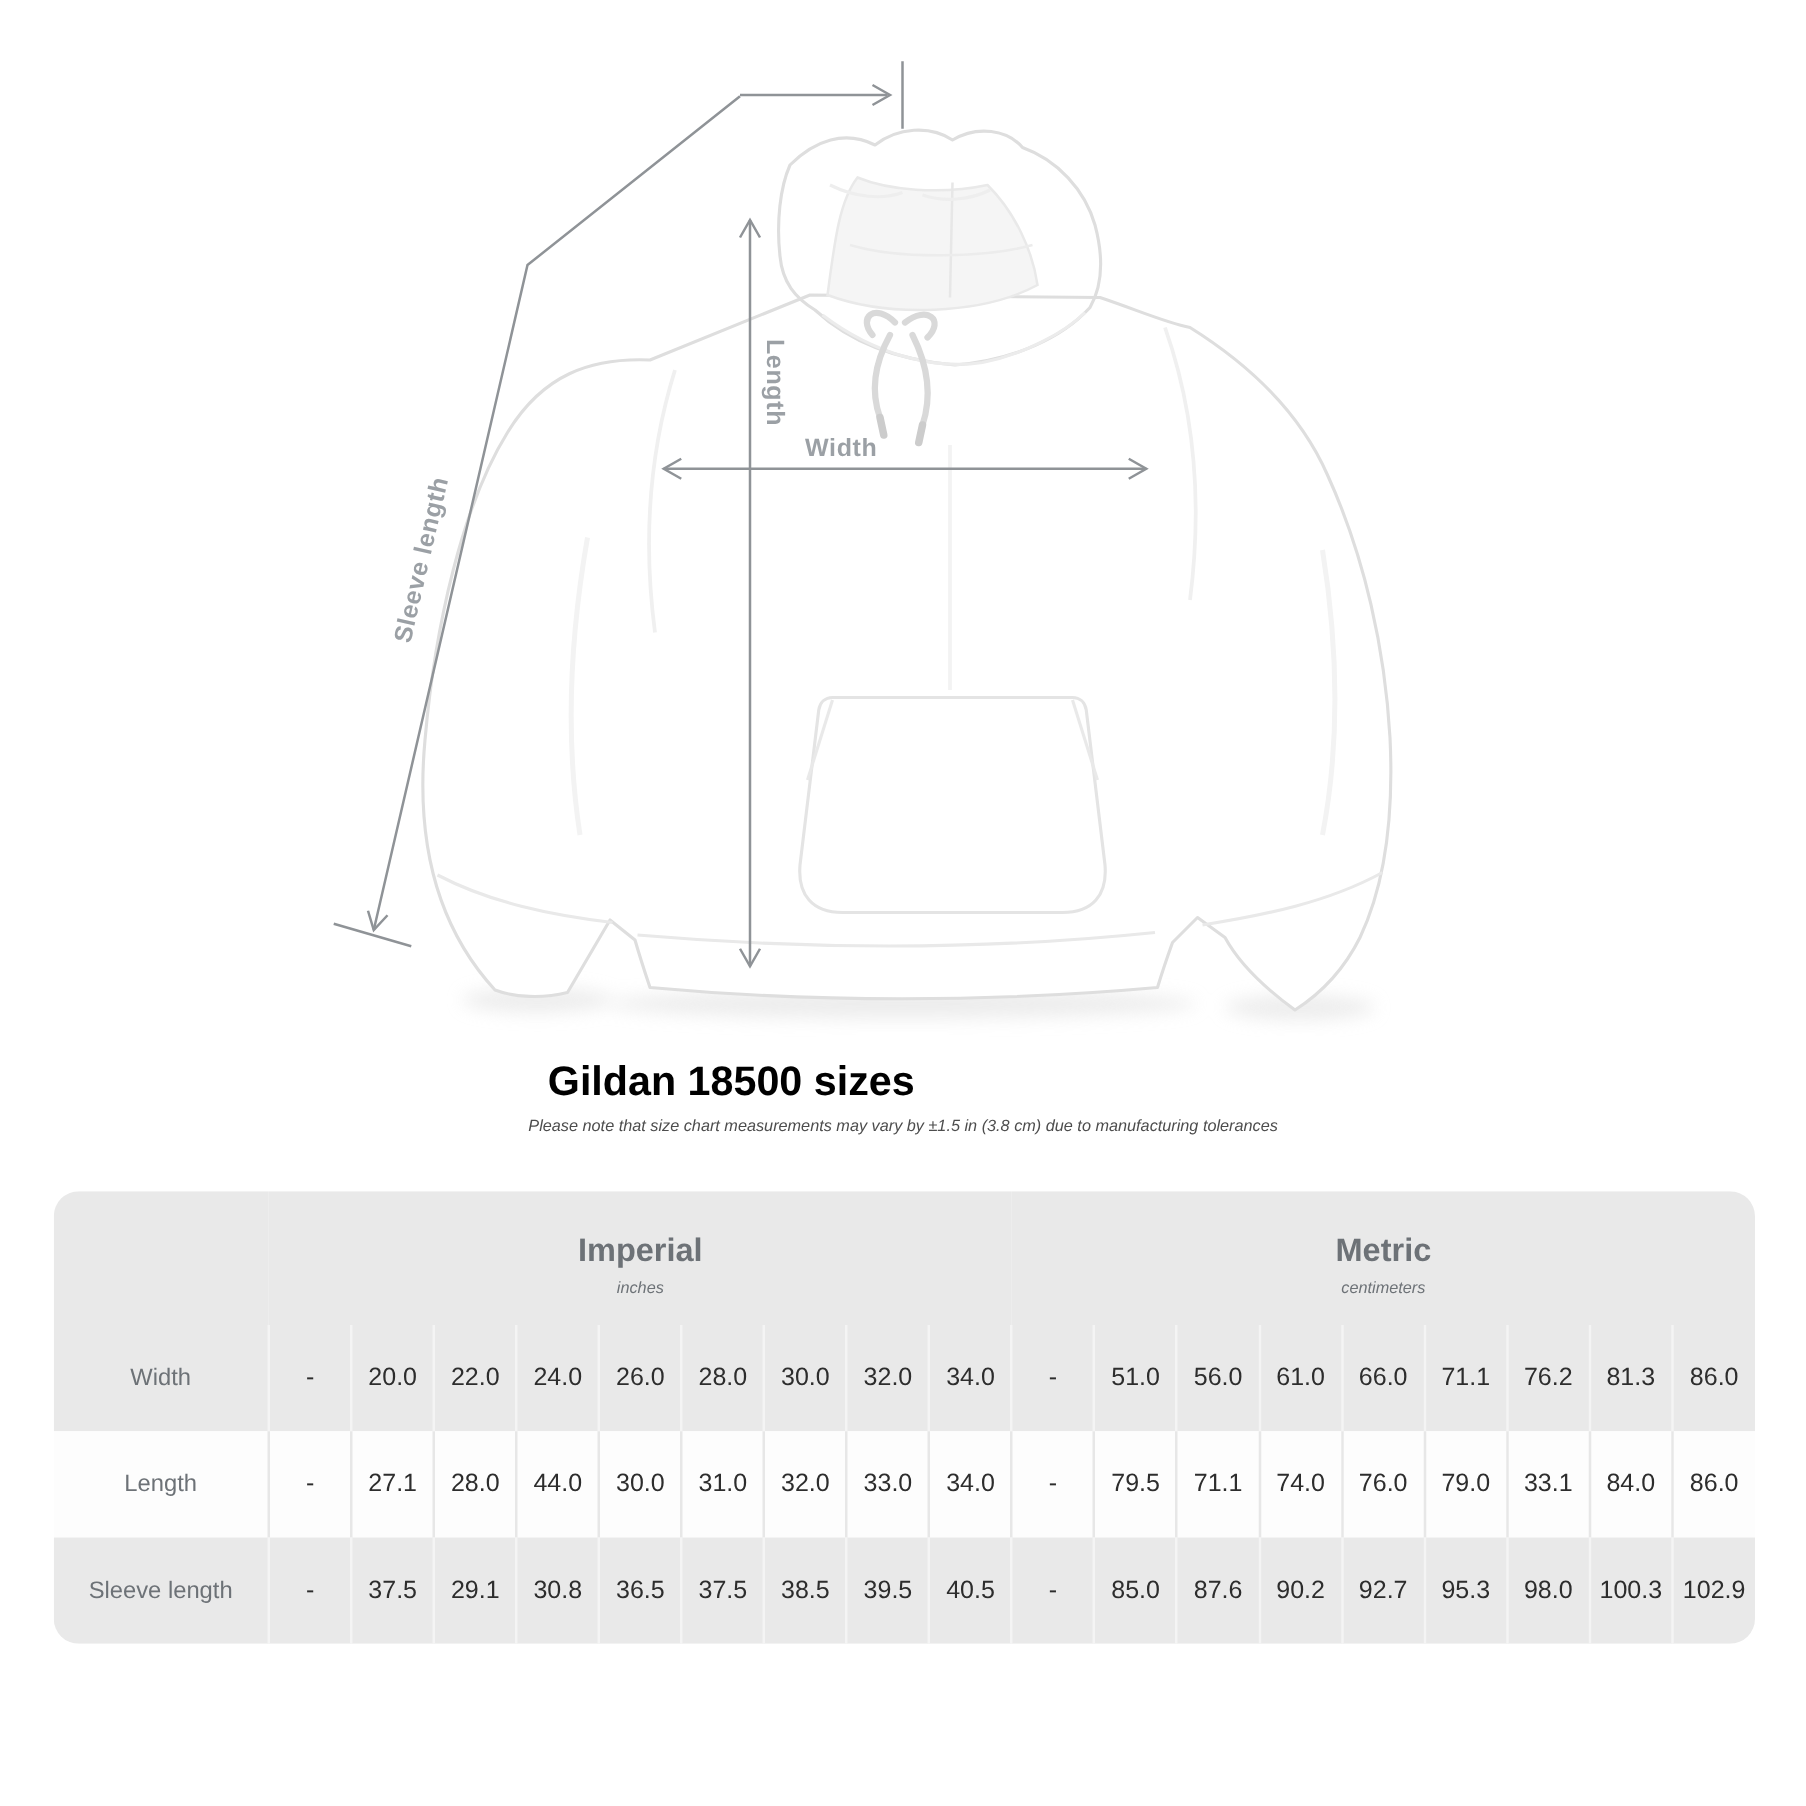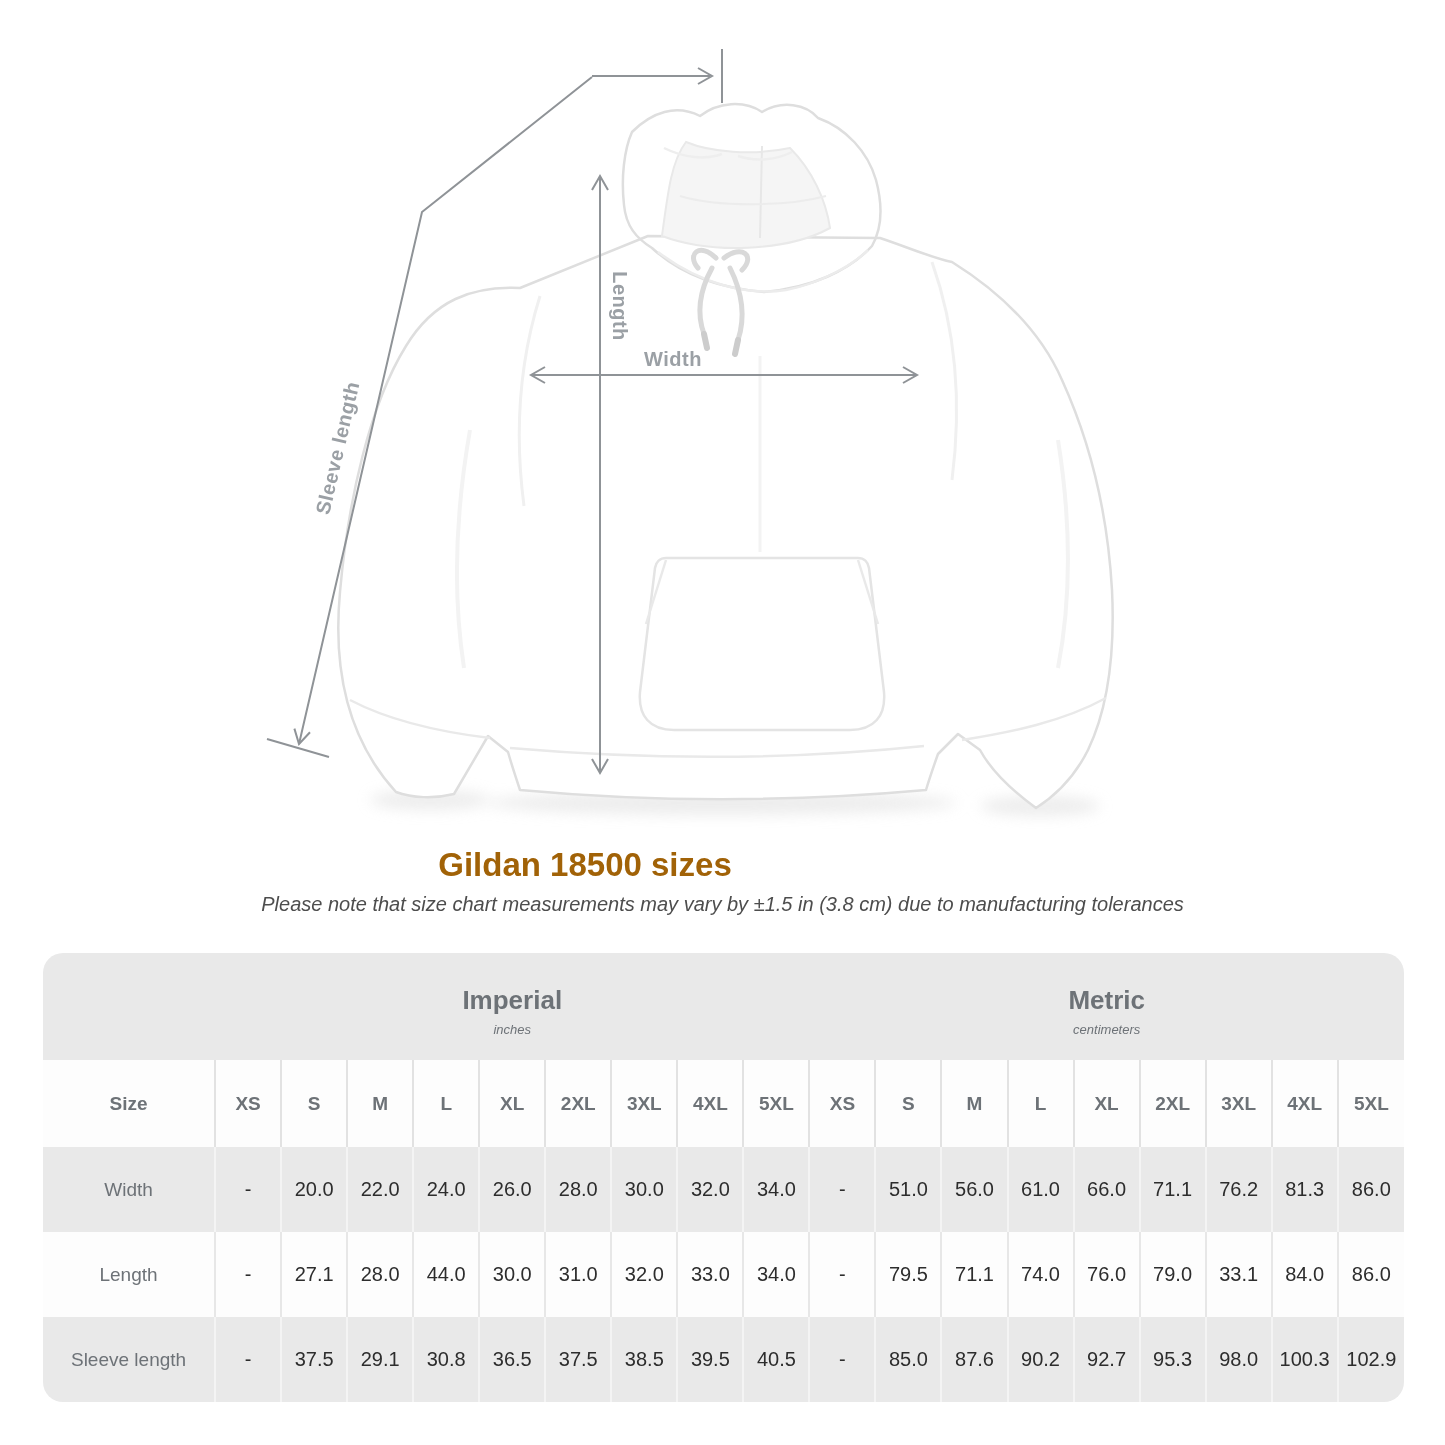--- a/index.html
+++ b/index.html
@@ -5,23 +5,23 @@
   html,body{margin:0;padding:0;background:#fff;}
   .canvas{position:relative;width:1445px;height:1445px;background:#ffffff;overflow:hidden;
           font-family:"Liberation Sans","DejaVu Sans",sans-serif;}
   
   .figure{position:absolute;left:0;top:0;width:1445px;height:840px;}
   .figure svg{position:absolute;left:0;top:0;}
   .mlabel{position:absolute;font-weight:bold;font-size:20px;color:#9ba0a5;white-space:nowrap;
           transform:translate(-50%,-50%) rotate(var(--r,0deg));letter-spacing:.5px;}
   
   .title{position:absolute;left:0;top:846px;width:1170px;text-align:center;
-         font-size:33px;font-weight:bold;color:#a16207;}
+         font-size:33px;font-weight:bold;color:#000000;}
   .subtitle{position:absolute;left:0;top:893px;width:1445px;text-align:center;
-            font-size:20px;font-style:italic;color:#4d4d4d;}
+            font-size:13px;font-style:italic;color:#4d4d4d;}
   
   .tablewrap{position:absolute;left:43px;top:953px;width:1361px;border-radius:20px;overflow:hidden;}
   table.sizes{border-collapse:collapse;table-layout:fixed;width:1361px;}
   table.sizes td,table.sizes th{padding:0;text-align:center;vertical-align:middle;font-weight:normal;}
   tr.band{height:107px;}
   tr.band td{background:#e9e9e9;}
   .grpname{font-size:26px;font-weight:bold;color:#6d7277;line-height:1.1;padding-top:10px;}
   .grpunit{font-size:13px;font-style:italic;color:#6d7277;margin-top:7px;}
   tr.sizerow{height:87px;background:#fdfdfd;}
   tr.sizerow th{font-size:19px;font-weight:bold;color:#6d7277;}
@@ -178,41 +178,20 @@
           <td colspan="9">
             <div class="grpname">Imperial</div>
             <div class="grpunit">inches</div>
           </td>
           <td colspan="9">
             <div class="grpname">Metric</div>
             <div class="grpunit">centimeters</div>
           </td>
         </tr>
 
-        <tr class="sizerow">
-          <th>Size</th>
-          <th>XS</th>
-          <th>S</th>
-          <th>M</th>
-          <th>L</th>
-          <th>XL</th>
-          <th>2XL</th>
-          <th>3XL</th>
-          <th>4XL</th>
-          <th>5XL</th>
-          <th>XS</th>
-          <th>S</th>
-          <th>M</th>
-          <th>L</th>
-          <th>XL</th>
-          <th>2XL</th>
-          <th>3XL</th>
-          <th>4XL</th>
-          <th>5XL</th>
-        </tr>
 
         <tr class="datarow gray">
           <td class="rowlabel">Width</td>
           <td class="val">-</td>
           <td class="val">20.0</td>
           <td class="val">22.0</td>
           <td class="val">24.0</td>
           <td class="val">26.0</td>
           <td class="val">28.0</td>
           <td class="val">30.0</td>

